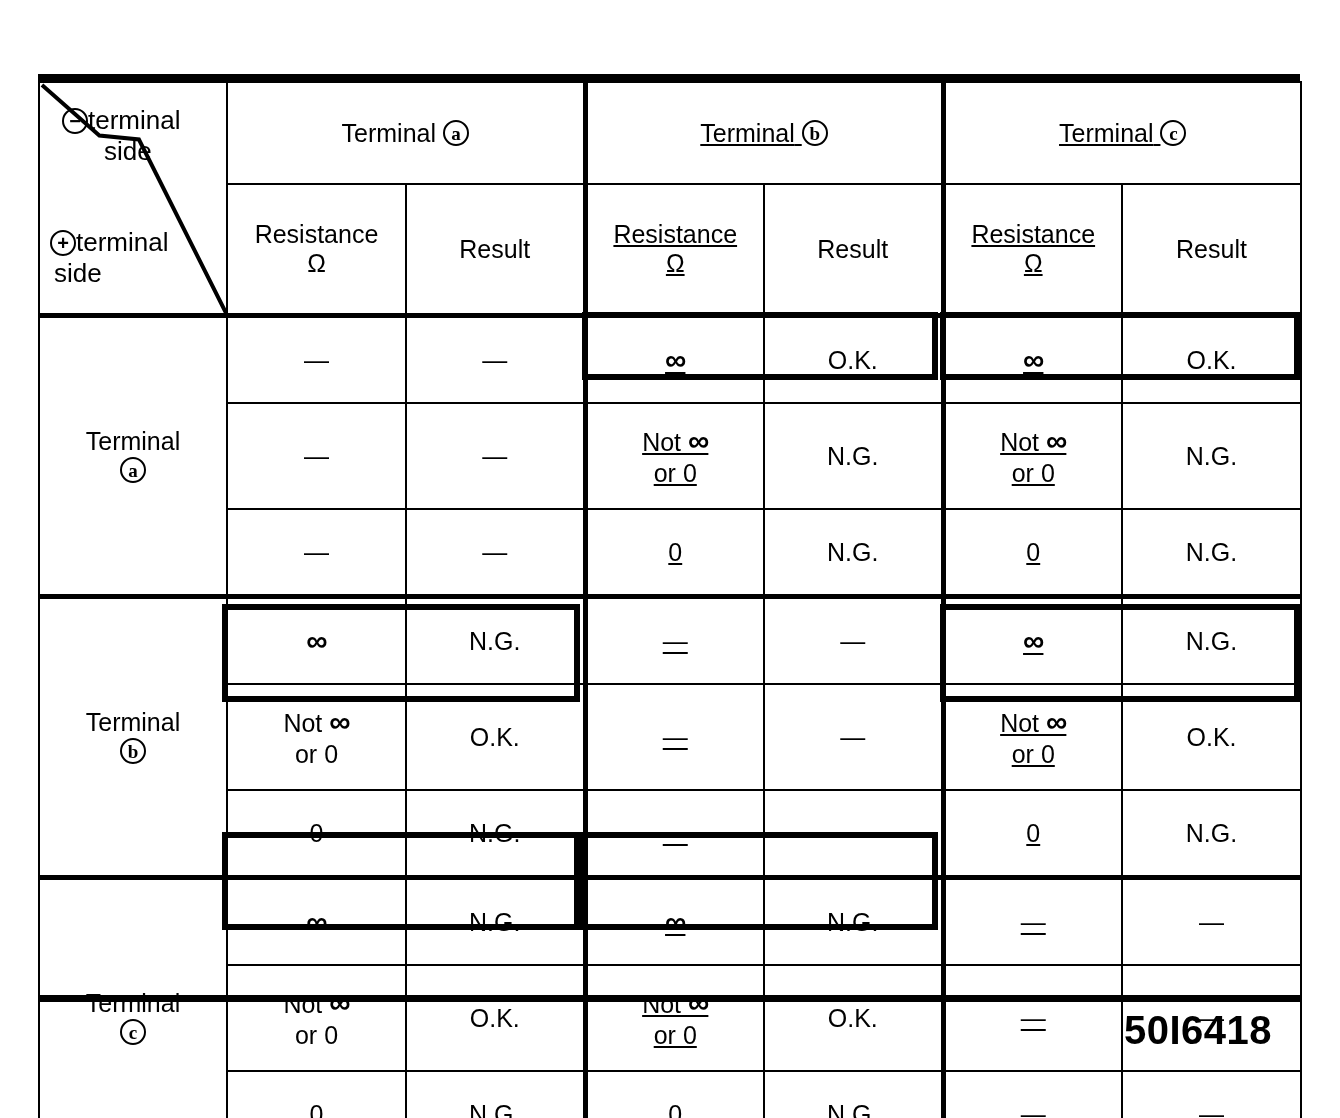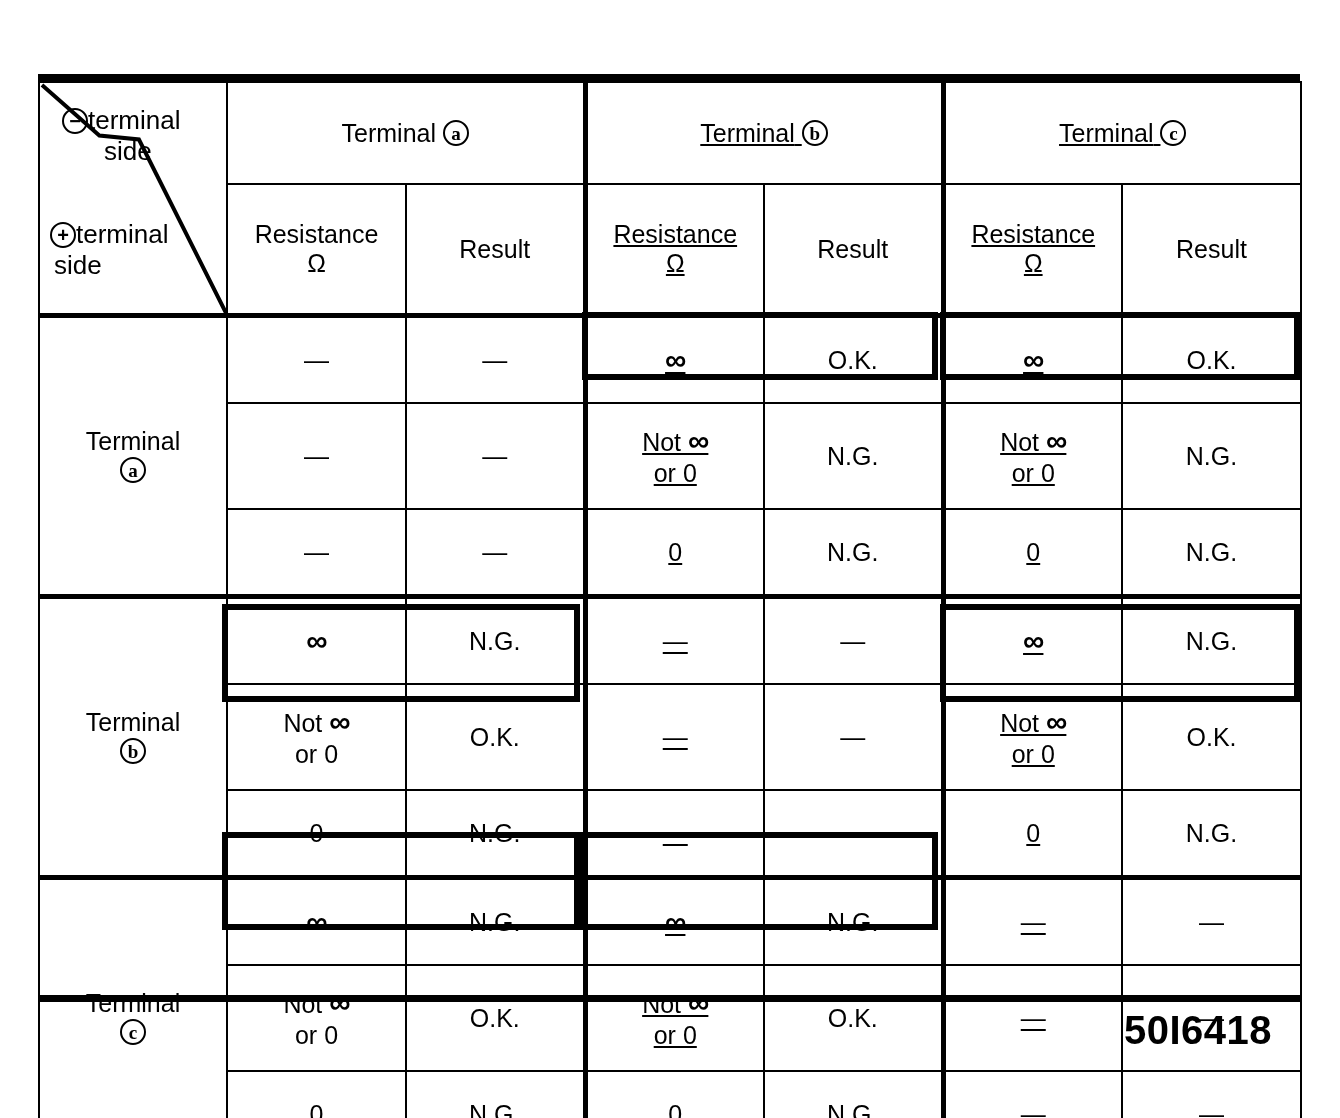--- a/index.html
+++ b/index.html
@@ -89,21 +89,21 @@
     position: absolute;
     top: 22px;
     left: 22px;
     text-align: left;
     font-size: 26px;
     line-height: 1.2;
     white-space: nowrap;
   }
   .corner .plus-label {
     position: absolute;
-    bottom: 32px;
+    bottom: 24px;
     left: 10px;
     text-align: left;
     font-size: 26px;
     line-height: 1.2;
     white-space: nowrap;
   }
   .corner svg {
     position: absolute;
     left: 0; top: 0;
     width: 100%;

